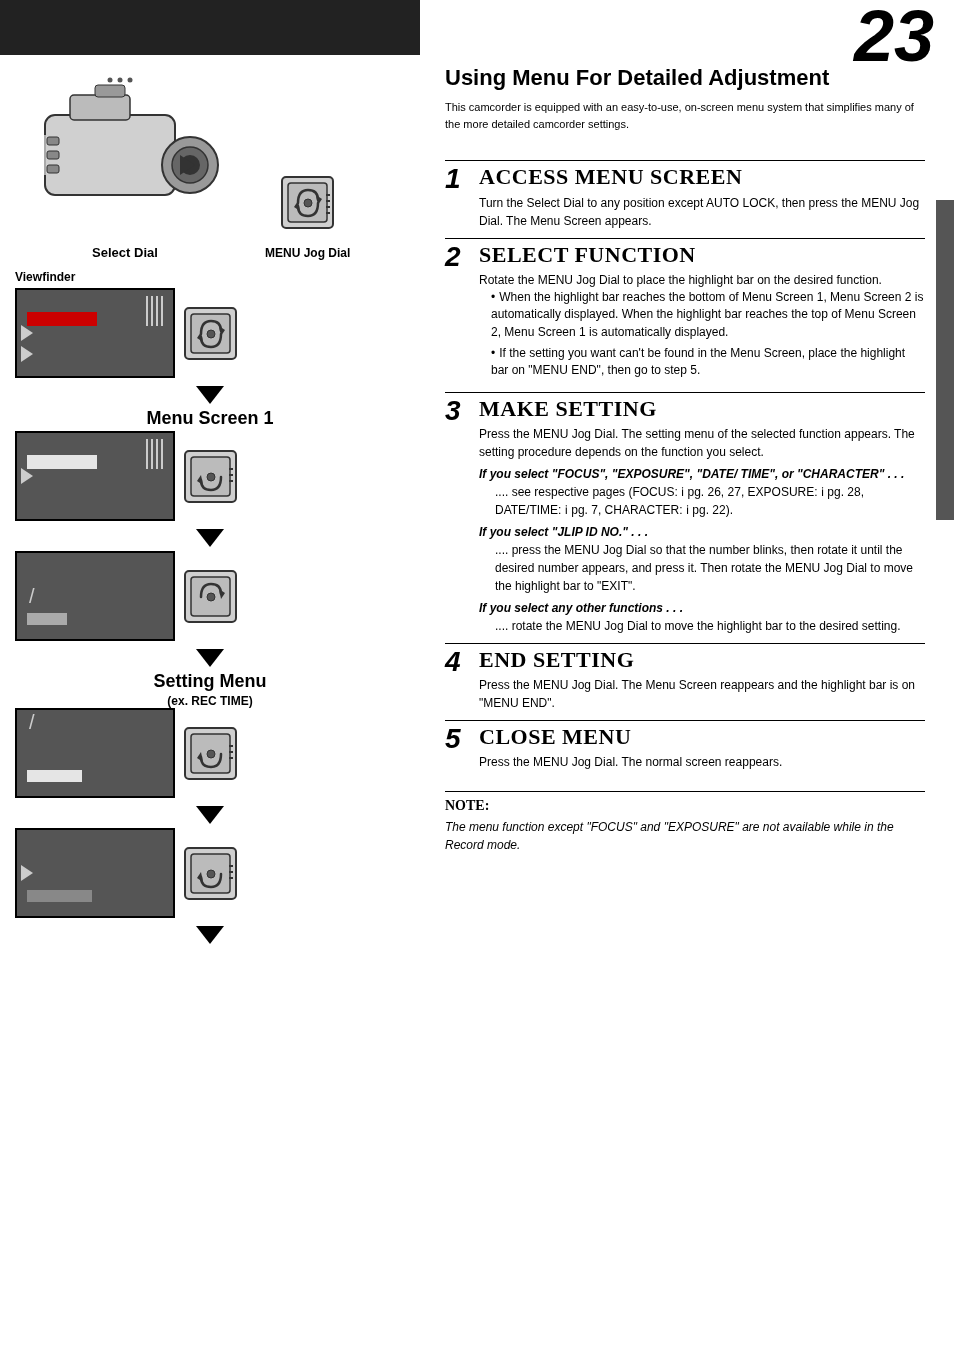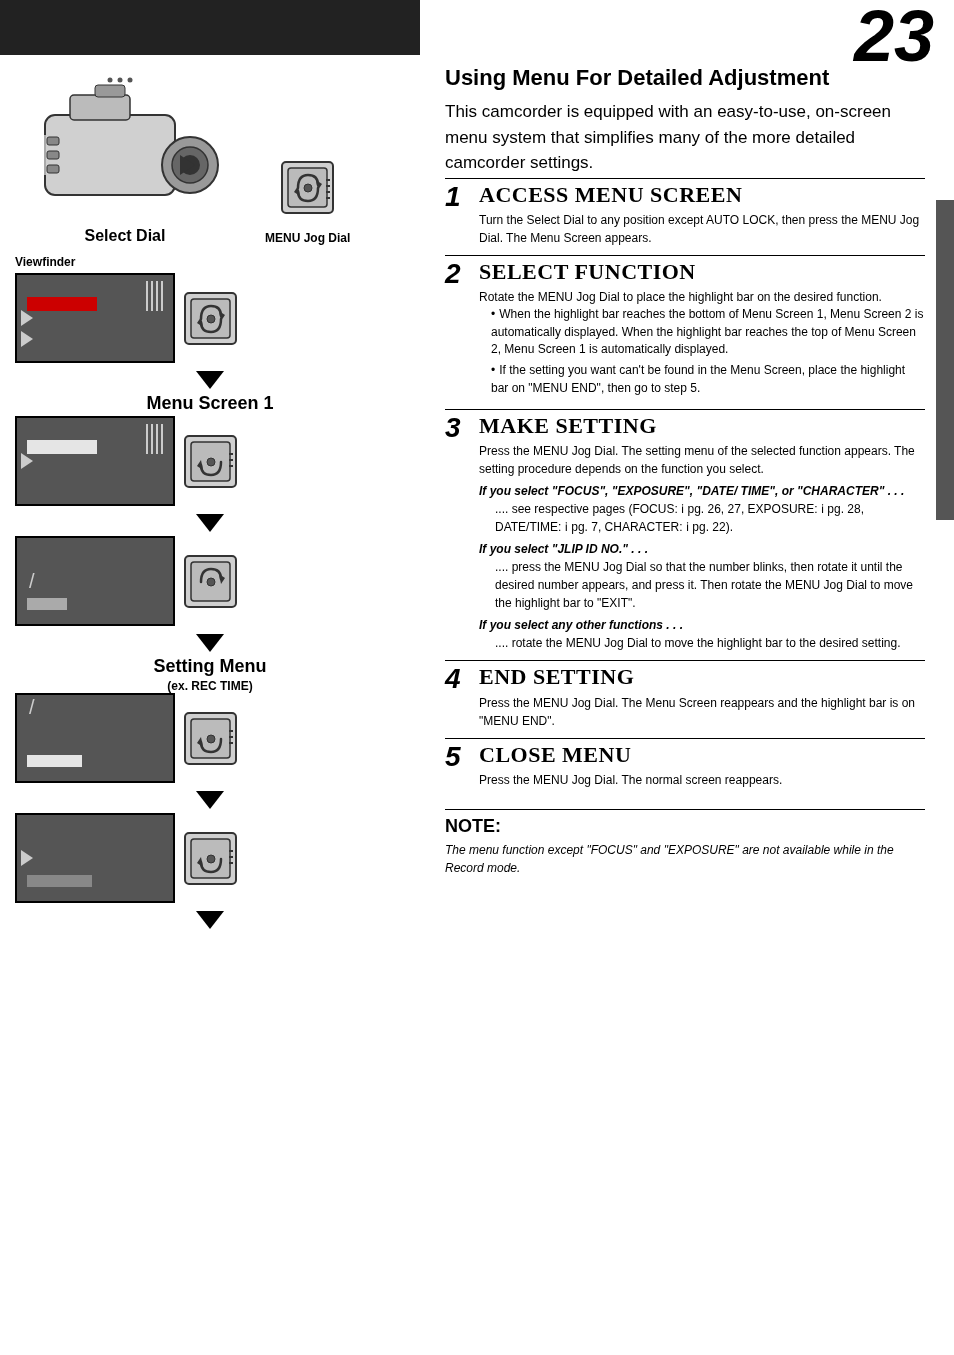--- a/index.html
+++ b/index.html
@@ -205,23 +205,23 @@
 
     
     .main-title {
       font-size: 22px;
       font-weight: bold;
       margin-bottom: 8px;
       line-height: 1.2;
     }
 
     .intro-text {
-      font-size: 17px;
+      font-size: 11px;
       line-height: 1.5;
-      margin-bottom: 2px;
+      margin-bottom: 28px;
     }
 
     .step-section {
       border-top: 1.5px solid #000;
       margin-bottom: 0;
       display: flex;
       gap: 0;
     }
 
     .step-number {
@@ -290,41 +290,42 @@
     }
 
     .note-section {
       margin-top: 12px;
       border-top: 1.5px solid #000;
       padding-top: 6px;
     }
 
     .note-label {
       font-weight: bold;
-      font-size: 18px;
+      font-size: 14px;
       margin-bottom: 4px;
+      font-family: Liberation Serif, serif;
     }
 
     .note-body {
       font-style: italic;
       font-size: 12px;
       line-height: 1.5;
     }
 
     
     .camcorder-placeholder {
       width: 220px;
       height: 160px;
     }
 
     
     .select-dial-label {
       font-weight: bold;
-      font-size: 16px;
-      margin-top: 2px;
+      font-size: 13px;
+      margin-top: 20px;
     }
 
     .select-dial-area {
       display: flex;
       align-items: flex-end;
       gap: 30px;
     }
 
     .dial-label-group {
       display: flex;

